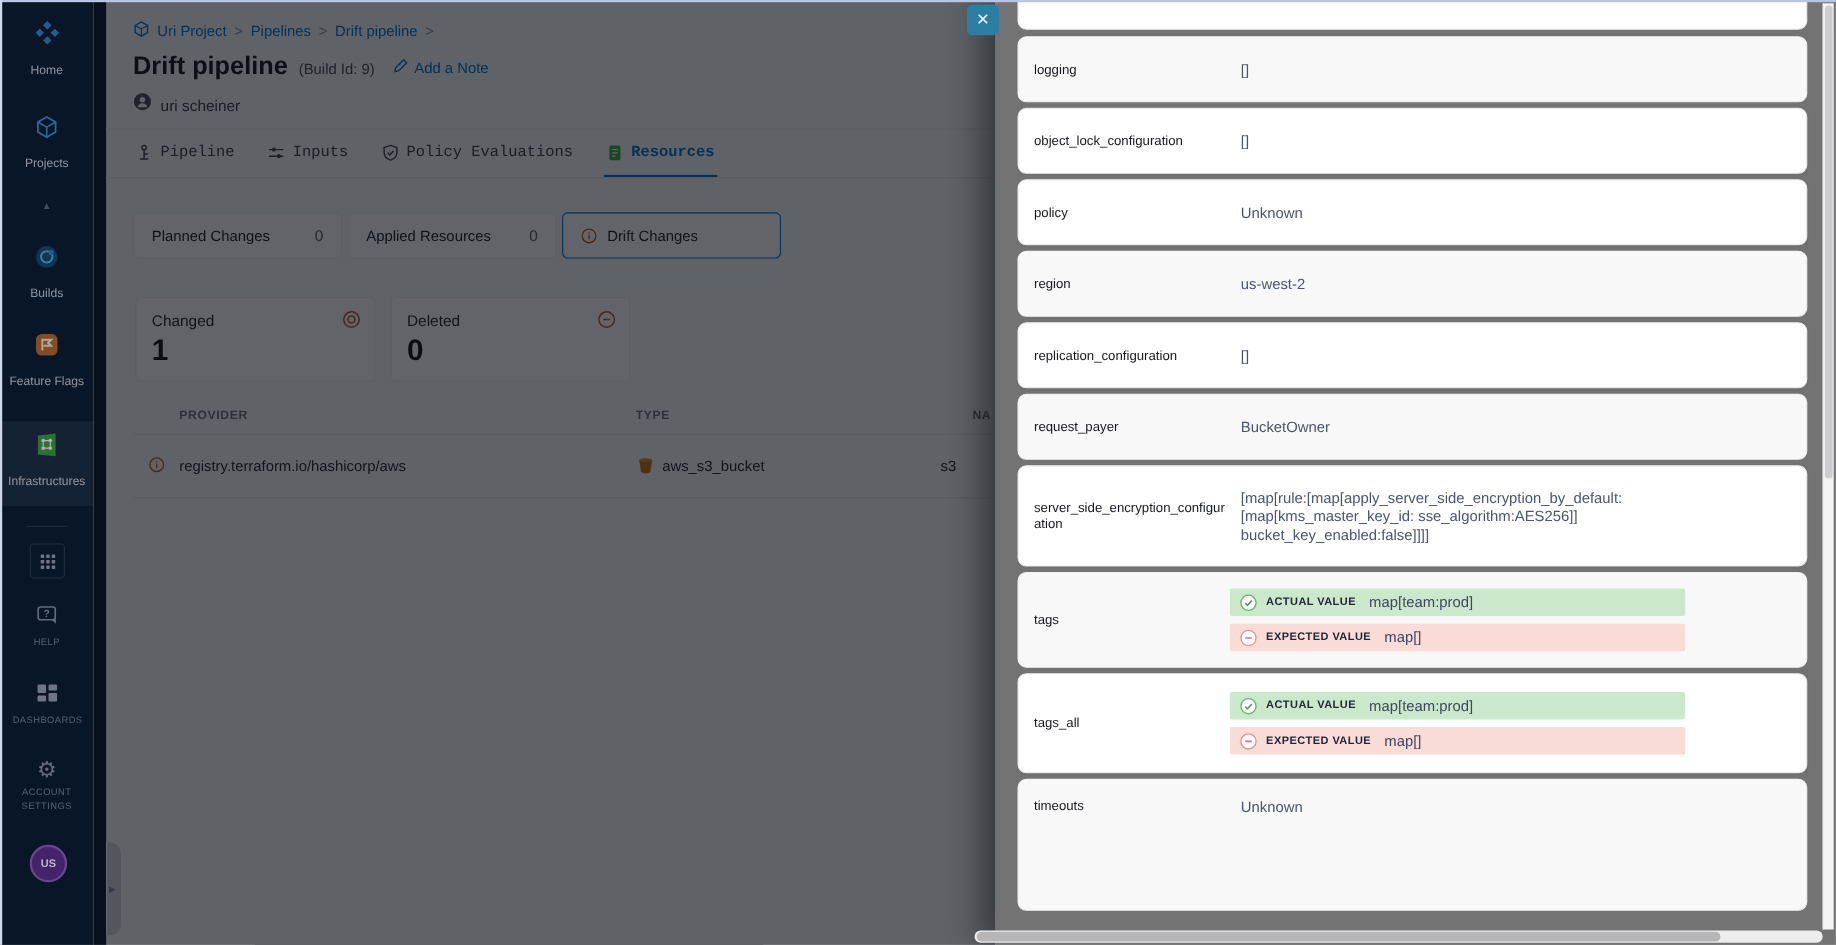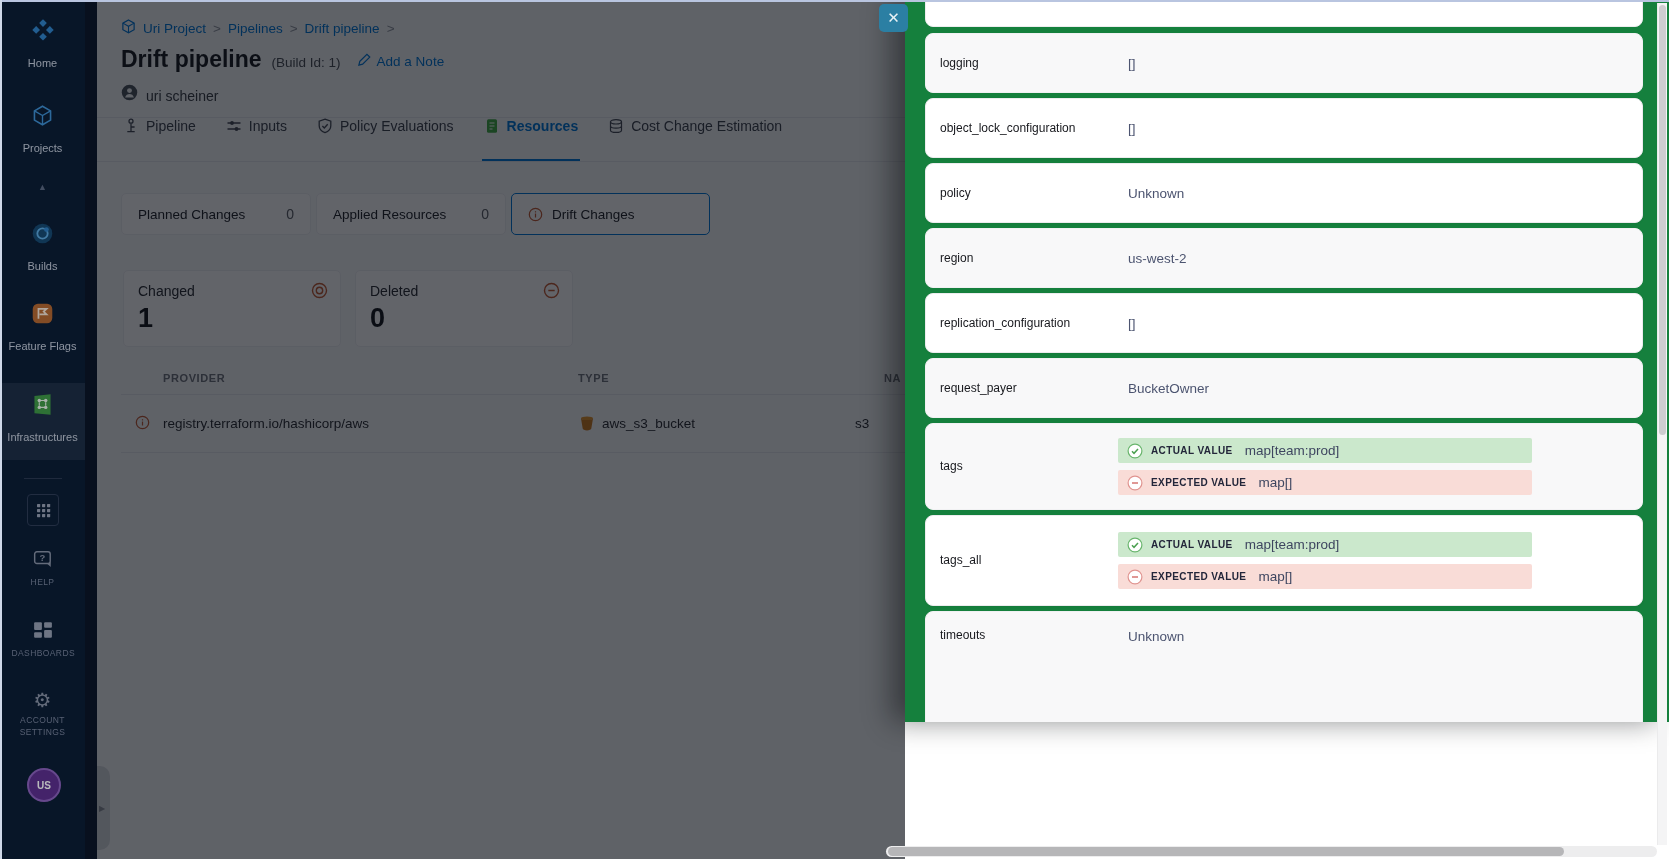--- a/index.html
+++ b/index.html
@@ -31,22 +31,22 @@
   #breadcrumb a{color:#0278d5;text-decoration:none;cursor:pointer;text-align:center;}
   #breadcrumb .sep{color:#8e949c;}
   #title-row{left:24px;top:46px;display:flex;align-items:baseline;gap:10px;white-space:nowrap;}
   #page-title{font-size:23px;font-weight:bold;color:#1b1e22;}
   #build-id{font-size:13.5px;color:#4a4f55;}
   #add-note{display:flex;align-items:center;gap:5px;color:#0278d5;font-size:13.5px;cursor:pointer;margin-left:6px;}
   #author-row{left:24px;top:84px;display:flex;align-items:flex-end;gap:8px;font-size:14px;color:#3b4046;}
   .hline{position:absolute;left:0;right:0;height:1px;background:#e3e5e9;}
 
   #tabs{left:24px;top:118px;right:0;height:43px;display:flex;gap:26px;align-items:stretch;}
-  .tab{display:flex;gap:7px;font-size:14px;color:#3e444e;cursor:pointer;
-       border-bottom:2px solid transparent;padding:0 2px;}
+  .tab{display:flex;align-items:center;gap:7px;font-size:14px;color:#3e444e;cursor:pointer;
+       border-bottom:2px solid transparent;padding:0 2px;font-family:Liberation Mono, monospace;}
   .tab.active{color:#0278d5;border-bottom-color:#0278d5;font-weight:bold;}
 
   #subtabs{left:24px;top:193px;display:flex;gap:5px;}
   .subtab{width:156px;height:40px;background:#fbfbfc;border:1px solid #ebedf0;border-radius:5px;
           display:flex;align-items:center;justify-content:space-between;padding:0 16px;cursor:pointer;}
   .subtab .sl{font-size:13.5px;color:#23262c;}
   .subtab .sc{font-size:14px;color:#5c6066;}
   .subtab .sc.accent{color:#0278d5;}
   .subtab.selected{border:1.5px solid #0278d5;background:#fdfdfd;justify-content:flex-start;gap:9px;width:165px;}
 
@@ -65,21 +65,21 @@
 
   #expand-handle{left:0;top:766px;width:13px;height:84px;background:#d6d9de;
                  border-radius:0 10px 10px 0;z-index:25;display:flex;align-items:center;cursor:pointer;}
   #expand-handle span{color:#8b9099;font-size:8px;margin-left:2px;}
 
   
   #overlay-main{left:97px;top:0;width:808px;height:859px;background:rgba(3,7,14,.62);z-index:40;}
   #overlay-side{left:0;top:0;width:97px;height:859px;background:rgba(3,7,14,.28);z-index:40;}
 
   
-  #drawer{left:905px;top:0;width:764px;height:722px;background:#15803d;z-index:50;
+  #drawer{left:905px;top:0;width:764px;height:859px;background:#737373;z-index:50;
           box-shadow:-14px 0 26px rgba(8,10,14,.45);overflow:hidden;}
   #close-btn{left:879px;top:4px;width:29px;height:28px;background:#2b7fa3;border-radius:5px;z-index:60;
              color:#e8f1f5;font-size:15px;display:flex;align-items:center;justify-content:center;cursor:pointer;}
   #partial-row{position:absolute;left:20px;right:26px;top:-32px;height:57px;background:#fff;
                border:1px solid #ededef;border-radius:8px;}
   #drawer-rows{position:absolute;left:20px;right:26px;top:33px;display:flex;flex-direction:column;gap:5px;}
   .drow{border-radius:8px;display:flex;align-items:center;padding-left:14px;box-sizing:border-box;flex:none;}
   .drow.gray{background:#f8f8f9;border:1px solid #f1f1f3;}
   .drow.white{background:#fff;border:1px solid #ececee;box-shadow:0 1px 3px rgba(0,0,0,.05);}
   .drow.cut{align-items:flex-start;padding-top:16px;}
@@ -210,21 +210,21 @@
     <a>Uri Project</a>
     <span class="sep">&gt;</span>
     <a>Pipelines</a>
     <span class="sep">&gt;</span>
     <a>Drift pipeline</a>
     <span class="sep">&gt;</span>
   </div>
 
   <div id="title-row" class="abs">
     <span id="page-title">Drift pipeline</span>
-    <span id="build-id">(Build Id: 1)</span>
+    <span id="build-id">(Build Id: 9)</span>
     <span id="add-note">
       <span id="pencil-holder"><svg width="15" height="15" viewBox="0 0 16 16" xmlns="http://www.w3.org/2000/svg">
             <path d="M2 14l1-4 7.6-7.6 3 3L6 13z" fill="none" stroke="#0278d5" stroke-width="1.3"></path>
           </svg></span>
       <span>Add a Note</span>
     </span>
   </div>
 
   <div id="author-row" class="abs">
     <span id="person-holder"><svg width="17" height="17" viewBox="0 0 18 18" xmlns="http://www.w3.org/2000/svg">
@@ -266,30 +266,20 @@
         <span>Policy Evaluations</span>
       </div>
       <div class="tab active">
      <span style="display:inline-flex;line-height:0;">
           <svg width="16" height="16" viewBox="0 0 16 16" xmlns="http://www.w3.org/2000/svg">
             <rect x="3" y="1.2" width="10" height="13.5" rx="1.5" fill="#42ab45"></rect>
             <path d="M5.5 5h5M5.5 8h5M5.5 11h3" stroke="#fff" stroke-width="1.2"></path>
           </svg>
         </span>
         <span>Resources</span>
-      </div>
-      <div class="tab ">
-     <span style="display:inline-flex;line-height:0;">
-          <svg width="16" height="16" viewBox="0 0 16 16" xmlns="http://www.w3.org/2000/svg">
-            <ellipse cx="8" cy="3.8" rx="5.5" ry="2.2" fill="none" stroke="#454b56" stroke-width="1.2"></ellipse>
-            <path d="M2.5 3.8v8.4c0 1.2 2.5 2.2 5.5 2.2s5.5-1 5.5-2.2V3.8" fill="none" stroke="#454b56" stroke-width="1.2"></path>
-            <path d="M2.5 8c0 1.2 2.5 2.2 5.5 2.2S13.5 9.2 13.5 8" fill="none" stroke="#454b56" stroke-width="1.2"></path>
-          </svg>
-        </span>
-        <span>Cost Change Estimation</span>
       </div>
     </div>
   <div class="hline" style="top:161px;"></div>
 
   <div id="subtabs" class="abs">
       <div class="subtab ">
         <span class="sl">Planned Changes</span>
         <span class="sc ">0</span>
       </div>
       <div class="subtab ">
@@ -386,20 +376,24 @@
         <div class="dval">us-west-2</div>
       </div>
       <div class="drow white " style="height:60px">
             <div class="dkey">replication_configuration</div>
         <div class="dval">[]</div>
       </div>
       <div class="drow gray " style="height:60px">
             <div class="dkey">request_payer</div>
         <div class="dval">BucketOwner</div>
       </div>
+      <div class="drow white " style="height:92px">
+            <div class="dkey">server_side_encryption_configuration</div>
+        <div class="dval">[map[rule:[map[apply_server_side_encryption_by_default: [map[kms_master_key_id: sse_algorithm:AES256]] bucket_key_enabled:false]]]]</div>
+      </div>
       <div class="drow gray " style="height:87px">
             <div class="dkey">tags</div>
         <div class="ddiff">
         <div class="badge actual">
           <span style="display:inline-flex;line-height:0;">
               <svg width="16" height="16" viewBox="0 0 16 16" xmlns="http://www.w3.org/2000/svg">
                 <circle cx="8" cy="8" r="6.9" fill="#fff" stroke="#69b56d" stroke-width="1.2"></circle>
                 <path d="M5 8.3l2 2 4-4.3" fill="none" stroke="#4ba050" stroke-width="1.5"></path>
               </svg>
             </span>

